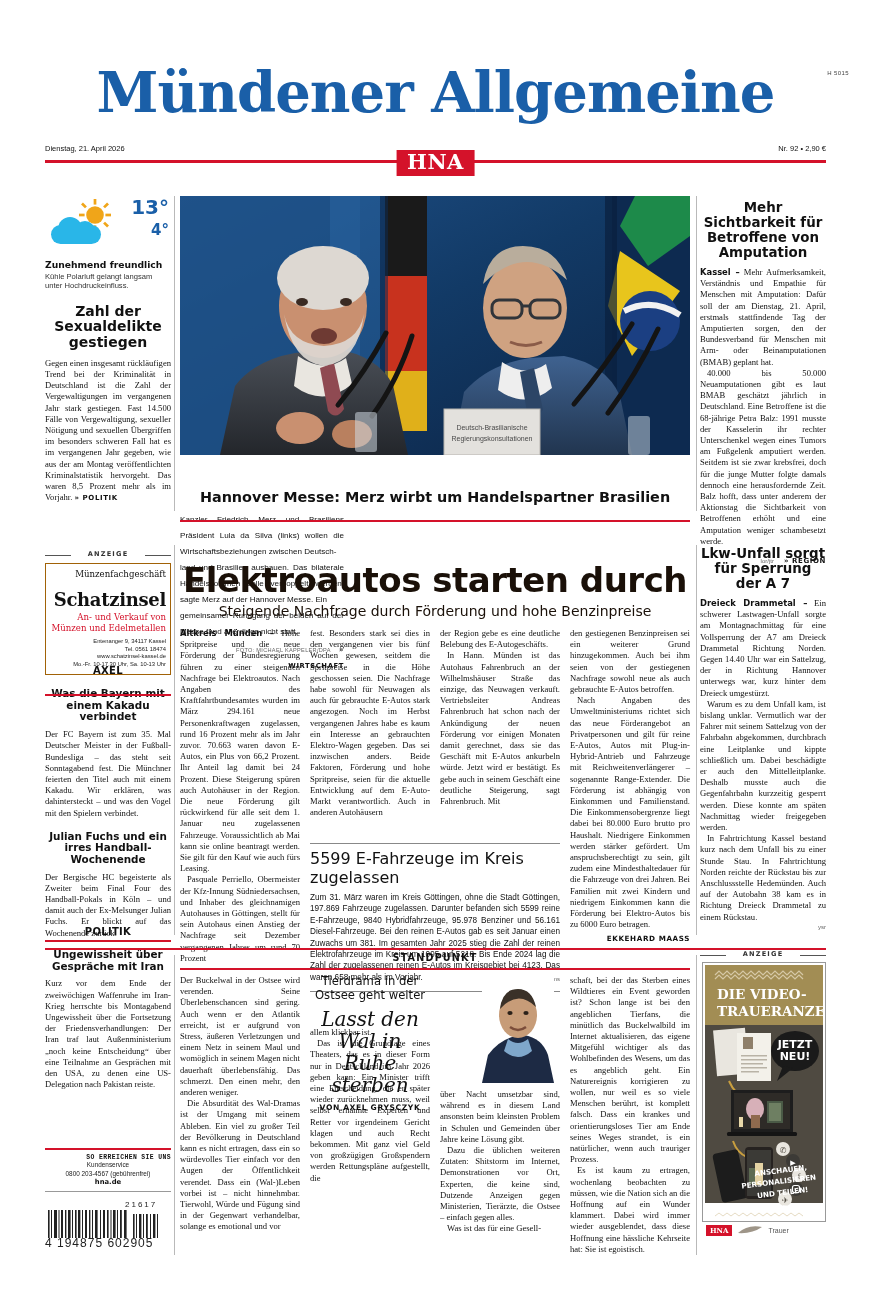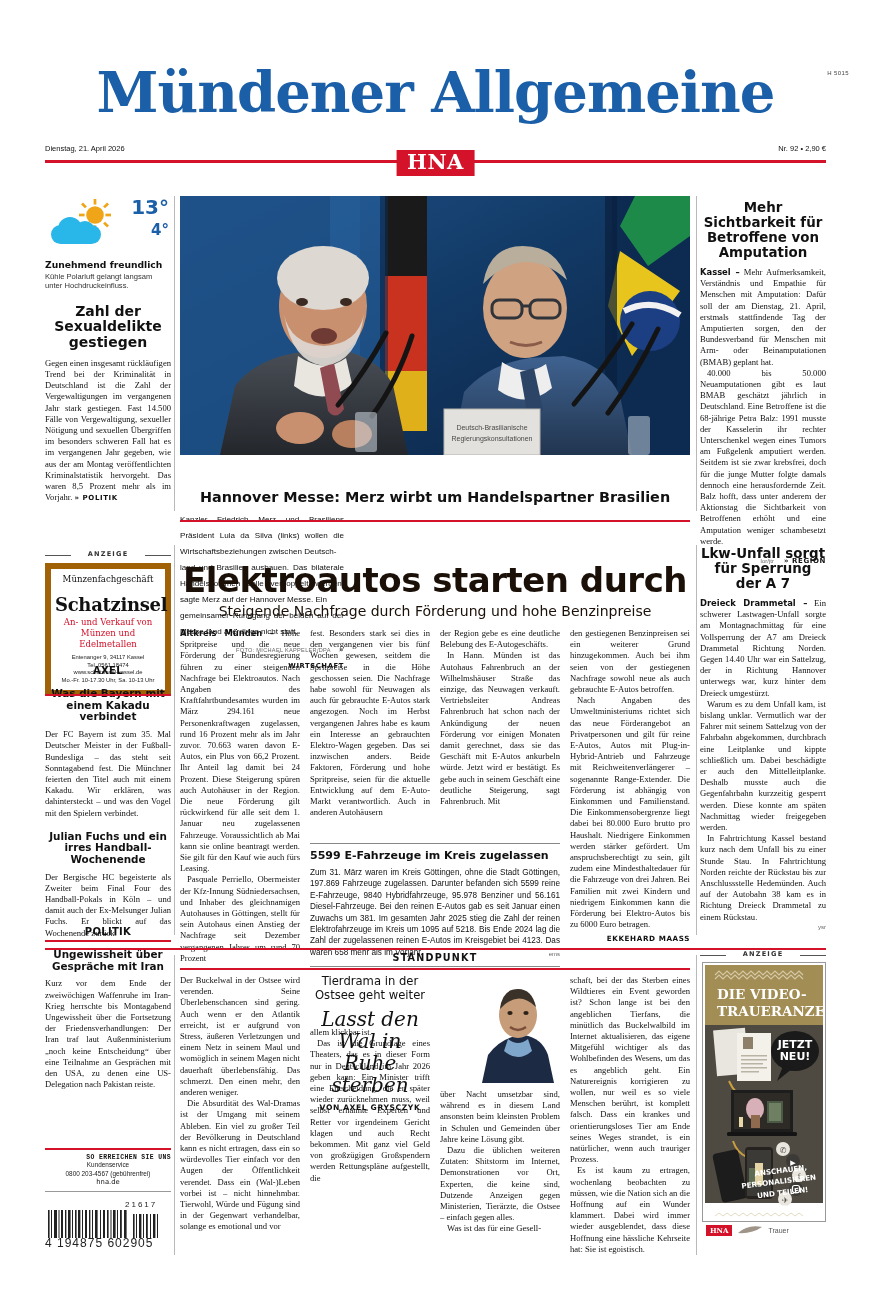--- a/index.html
+++ b/index.html
@@ -80,40 +80,40 @@
                text-align:center;color:#1a1008;line-height:1.2;margin-top:5px;}
   .col3{column-count:3;column-gap:9px;column-fill:auto;}
   p{margin:0;text-indent:0;}
   p+p{text-indent:7px;}
   .lead{font-family:"DejaVu Sans",sans-serif;font-weight:700;font-size:8.4px;}
 
   
   .rightcol{position:absolute;left:700px;width:126px;}
 
   
-  .adbox{border:6px solid #a16207;padding:5px 4px 6px 4px;text-align:center;}
+  .adbox{border:1px solid #a16207;padding:5px 4px 6px 4px;text-align:right;}
   .ad-l1{font-family:"DejaVu Serif",serif;font-size:8.6px;color:#111;}
   .ad-l2{font-family:"DejaVu Serif",serif;font-weight:700;font-size:18px;color:#111;
          letter-spacing:-.3px;margin-top:10px;}
   .ad-l3{font-family:"DejaVu Serif",serif;font-size:8.6px;color:#d4122a;line-height:11px;margin-top:2px;}
   .ad-l4{font-family:"Liberation Sans",sans-serif;font-size:5.8px;color:#222;line-height:7.6px;margin-top:4px;}
 
   
   .sp-kicker{font-family:"DejaVu Sans",sans-serif;font-weight:400;font-size:11.6px;
              text-align:center;line-height:13.6px;color:#111;}
   .sp-title{font-family:"DejaVu Serif",serif;font-style:italic;font-weight:400;font-size:20px;
             text-align:center;line-height:22px;color:#111;margin-top:6px;}
   .sp-author{font-family:"DejaVu Sans",sans-serif;font-weight:700;font-size:7.6px;
              text-align:center;letter-spacing:.6px;margin-top:7px;color:#111;}
   .portrait{position:absolute;width:72px;height:110px;overflow:hidden;background:#fff;}
 
   
   .contact-t{font-family:Liberation Mono, monospace;font-weight:700;font-size:6.4px;text-align:right;letter-spacing:.4px;}
   .contact-l{font-family:"Liberation Sans",sans-serif;font-size:6.4px;text-align:center;line-height:8.4px;color:#222;}
-  .contact-b{font-family:"DejaVu Sans",sans-serif;font-weight:400;font-size:6.8px;text-align:center;}
+  .contact-b{font-family:"DejaVu Sans",sans-serif;font-weight:700;font-size:6.8px;text-align:center;}
   .barnum{font-family:"Liberation Sans",sans-serif;font-size:8px;letter-spacing:2px;color:#222;}
 
   
   .vidad{position:absolute;border:1px solid #999;overflow:hidden;background:#fff;}
 </style>
 </head>
 <body>
 
 <div class="page">
 
@@ -372,21 +372,21 @@
   </div>
 
   <div style="position:absolute;left:570px;top:628px;width:120px;">
     <div class="body">den gestiegenen Benzinpreisen sei ein weiterer Grund hinzugekommen. Auch bei ihm seien von der gestiegenen Nachfrage sowohl neue als auch gebrauchte E-Autos betroffen.</div>
     <p class="body" style="text-indent:7px;">Nach Angaben des Umweltministeriums richtet sich das neue Förderangebot an Privatpersonen und gilt für reine E-Autos, Autos mit Plug-in-Hybrid-Antrieb und Fahrzeuge mit Reichweitenverlängerer – sogenannte Range-Extender. Die Förderung ist abhängig von Einkommen und Familienstand. Die Einkommensobergrenze liegt dabei bei 80.000 Euro brutto pro Haushalt. Niedrigere Einkommen werden stärker gefördert. Um anspruchsberechtigt zu sein, gilt zudem eine Mindesthaltedauer für die Fahrzeuge von drei Jahren. Bei Familien mit zwei Kindern und niedrigem Einkommen kann die Förderung bei Elektro-Autos bis zu 6000 Euro betragen.</p>
     <div class="dept" style="text-align:right;margin-top:4px;font-size:7.2px;">EKKEHARD MAASS</div>
   </div>
 
   <div style="position:absolute;left:310px;top:843px;width:250px;">
     <div class="hrule" style="position:relative;width:250px;background:#888;margin-bottom:5px;"></div>
-    <div style="font-family:'DejaVu Sans',sans-serif;font-weight:700;font-size:11px;color:#111;">5599 E-Fahrzeuge im Kreis zugelassen</div>
+    <div style="font-family:'DejaVu Sans',sans-serif;font-weight:400;font-size:16px;color:#111;">5599 E-Fahrzeuge im Kreis zugelassen</div>
     <div class="body sans" style="margin-top:5px;font-size:8.2px;line-height:11.4px;">
       <span>Zum 31. März waren im Kreis Göttingen, ohne die Stadt Göttingen, 197.869 Fahrzeuge zugelassen. Darunter befanden sich 5599 reine E-Fahrzeuge, 9840 Hybridfahrzeuge, 95.978 Benziner und 56.161 Diesel-Fahrzeuge. Bei den reinen E-Autos gab es seit Januar einen Zuwachs um 381. Im gesamten Jahr 2025 stieg die Zahl der reinen Elektrofahrzeuge im Kreis um 1095 auf 5218. Bis Ende 2024 lag die Zahl der zugelassenen reinen E-Autos im Kreisgebiet bei 4123. Das waren 658 mehr als im Vorjahr.</span>
       <span style="font-family:'Liberation Sans',sans-serif;font-size:6px;color:#666;float:right;margin-top:2px;">ems</span>
     </div>
     <div class="hrule" style="position:relative;width:250px;background:#888;margin-top:8px;"></div>
   </div>
 
   <div class="rightcol" style="top:200px;">
     <div class="hl" style="font-size:13.4px;">Mehr Sichtbarkeit für Betroffene von Amputation</div>
     <div class="body" style="margin-top:7px;">

